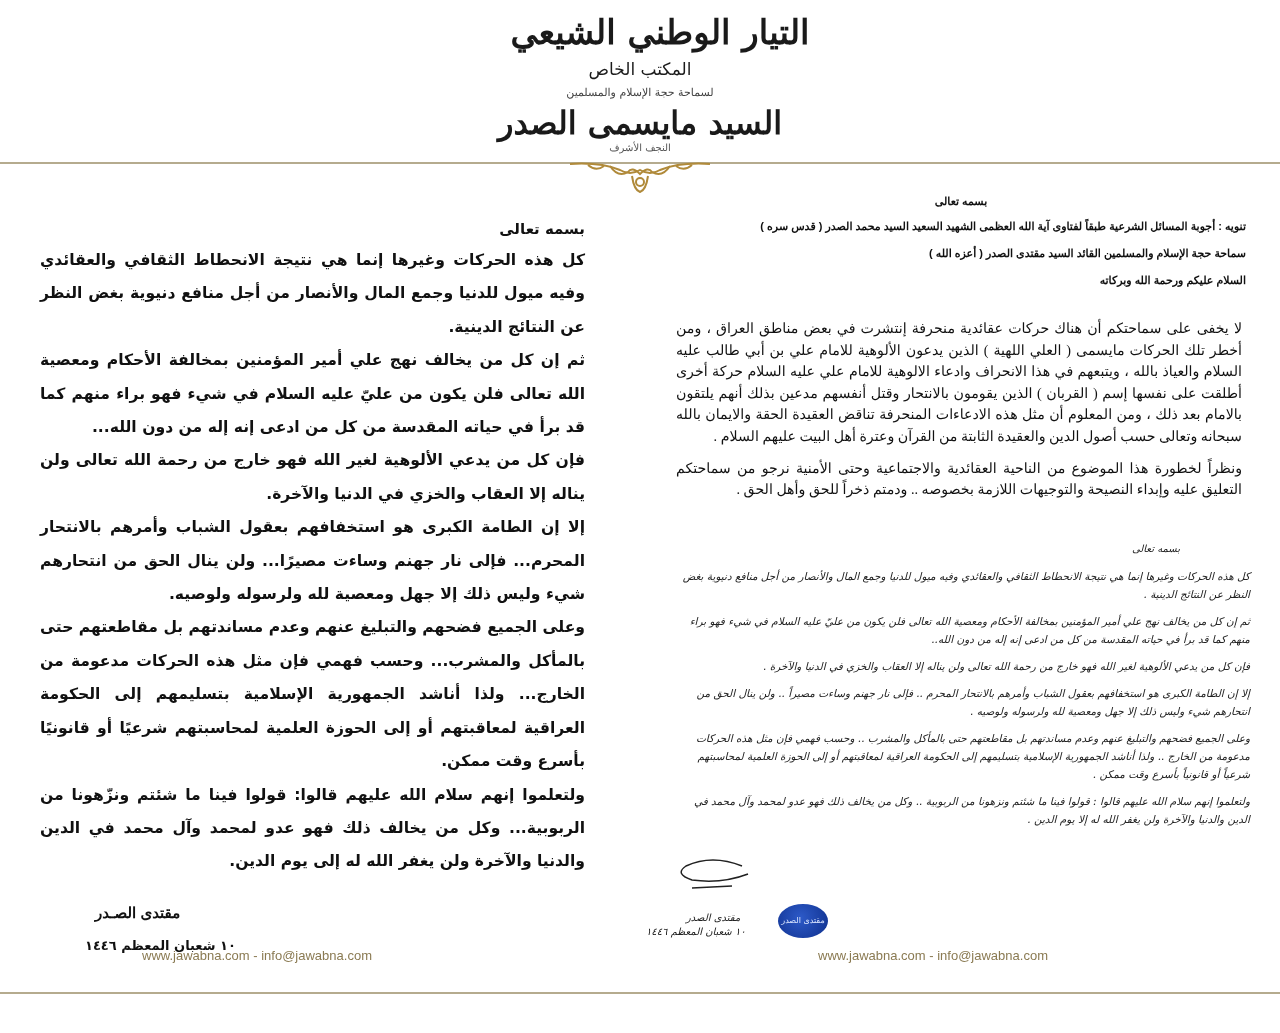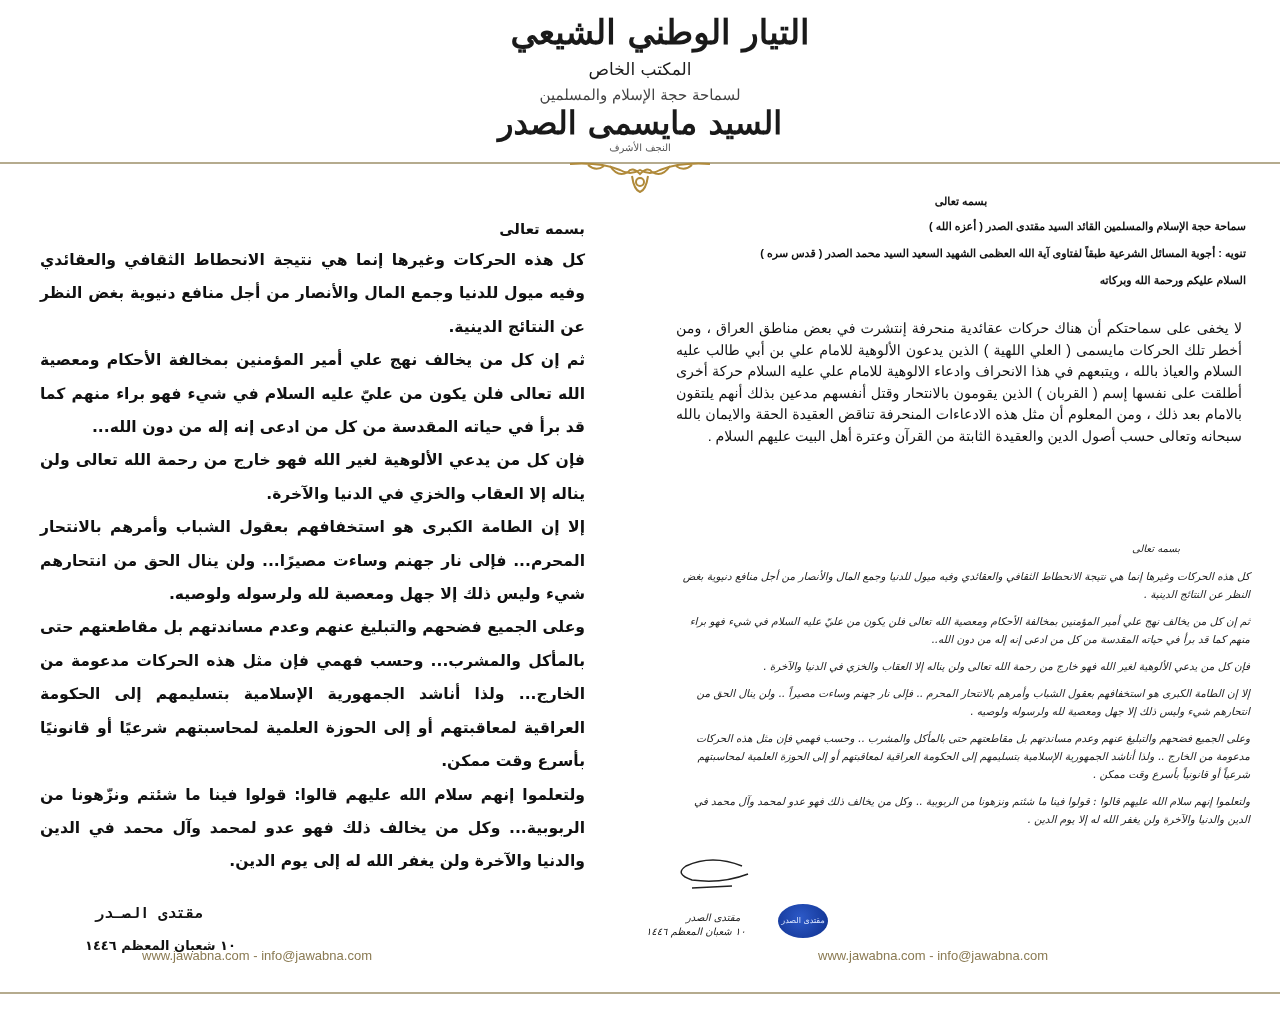--- a/index.html
+++ b/index.html
@@ -1,53 +1,53 @@
 <!DOCTYPE html>
 <html><head>
 <meta charset="utf-8">
 <style>
   html, body { margin:0; padding:0; }
   body { width:1280px; height:1033px; background:#ffffff; position:relative; overflow:hidden; font-family:"DejaVu Sans", sans-serif; color:#111; }
   .letterhead { position:absolute; left:0; top:0; width:1280px; height:200px; }
   .lh-title { position:absolute; left:0; width:1280px; text-align:center; direction:rtl; font-family:"DejaVu Serif", serif; color:#1a1a1a; }
   .lh-org { top:12px; font-size:34px; font-weight:bold; letter-spacing:1px;padding-left:20px; }
   .lh-office { top:59px; font-size:17px; }
-  .lh-sub { top:86px; font-size:15px; color:#444; }
+  .lh-sub { top:86px; font-size:11px; color:#444; }
   .lh-name { top:104px; font-size:32px; font-weight:bold; }
   .lh-city { top:142px; font-size:10px; color:#555; }
   .rule { position:absolute; left:0; width:1280px; height:2px; background:#b5ab8e; }
   .rule.top { top:162px; }
   .rule.bottom { top:992px; }
   .ornament { position:absolute; left:560px; top:160px; width:160px; height:36px; }
   .footer-link { position:absolute; top:948px; font-family:"Liberation Sans", sans-serif; font-size:13px; color:#8a7a52; }
   .footer-left { left:142px; }
   .footer-right { left:818px; }
 
   
   .query { position:absolute; left:676px; top:195px; width:570px; direction:rtl; font-family:"Liberation Sans", sans-serif; font-weight:bold; }
   .q-basmala { text-align:center; font-size:11px; margin-bottom:10px; }
   .q-line { font-size:11px; line-height:16px; margin-bottom:11px; text-align:right; }
-  .q-body { position:absolute; left:676px; top:318px; width:566px; direction:rtl; text-align:justify; font-family:Liberation Sans, sans-serif; font-size:14.2px; line-height:21.6px; }
+  .q-body { position:absolute; left:676px; top:318px; width:566px; direction:rtl; text-align:justify; font-family:Liberation Serif, serif; font-size:14.2px; line-height:21.6px; }
   .q-body p { margin:0 0 10px 0; }
 
   
   .handwritten { position:absolute; left:680px; top:540px; width:570px; direction:rtl; font-family:"DejaVu Serif", serif; font-style:italic; font-size:10.5px; line-height:18px; color:#222; }
   .handwritten p { margin:0 0 9px 0; }
   .hw-basmala { font-size:10px; padding-right:70px; margin-bottom:0; }
   .signature { position:absolute; left:672px; top:856px; width:80px; height:40px; }
   .hw-sign-name { position:absolute; left:686px; top:912px; font-family:"DejaVu Serif", serif; font-style:italic; font-size:10px; direction:rtl; color:#222; }
   .hw-sign-date { position:absolute; left:646px; top:926px; font-family:"DejaVu Serif", serif; font-style:italic; font-size:10px; direction:rtl; color:#222; }
   .seal { position:absolute; left:778px; top:904px; width:50px; height:34px; border-radius:50%; background:radial-gradient(circle at 45% 40%, #2d5ac8, #0e2f8c); color:#dbe6ff; font-size:8px; text-align:center; line-height:34px; font-family:"DejaVu Serif", serif; }
 
   
   .answer { position:absolute; left:40px; top:220px; width:545px; direction:rtl; font-family:"DejaVu Sans", sans-serif; font-weight:bold; }
   .a-basmala { font-size:15px; margin-bottom:6px; }
   .a-body { text-align:justify; font-size:15.6px; line-height:33.4px; }
   .a-body p { margin:0; }
-  .a-sign { position:absolute; left:95px; top:904px; direction:rtl; font-family:Liberation Mono, monospace; font-weight:bold; font-size:15px; letter-spacing:1px; }
+  .a-sign { position:absolute; left:95px; top:904px; direction:rtl; font-family:Liberation Sans, sans-serif; font-weight:bold; font-size:15px; letter-spacing:1px; }
   .a-date { position:absolute; left:85px; top:938px; direction:rtl; font-family:"DejaVu Sans", sans-serif; font-weight:bold; font-size:13px; }
 </style>
 </head>
 <body>
 
 <div class="letterhead">
   <div class="lh-title lh-org">التيار الوطني الشيعي</div>
   <div class="lh-title lh-office">المكتب الخاص</div>
   <div class="lh-title lh-sub">لسماحة حجة الإسلام والمسلمين</div>
   <div class="lh-title lh-name">السيد مايسمى الصدر</div>
@@ -60,26 +60,27 @@
     <path d="M50 6 Q58 18 68 12 Q72 6 80 14 Q88 6 92 12 Q102 18 110 6"></path>
     <path d="M72 16 Q74 30 80 32 Q86 30 88 16"></path>
     <circle cx="80" cy="22" r="4"></circle>
     <path d="M28 5 Q36 12 44 6"></path>
     <path d="M116 6 Q124 12 132 5"></path>
   </g>
 </svg>
 
 <div class="query">
   <div class="q-basmala">بسمه تعالى</div>
+  <div class="q-line">تنويه : أجوبة المسائل الشرعية طبقاً لفتاوى آية الله العظمى الشهيد السعيد السيد محمد الصدر ( قدس سره )</div>
   <div class="q-line">سماحة حجة الإسلام والمسلمين القائد السيد مقتدى الصدر ( أعزه الله )</div>
-  <div class="q-line">تنويه : أجوبة المسائل الشرعية طبقاً لفتاوى آية الله العظمى الشهيد السعيد السيد محمد الصدر ( قدس سره )</div>
   <div class="q-line">السلام عليكم ورحمة الله وبركاته</div>
 </div>
 <div class="q-body">
   <p>لا يخفى على سماحتكم أن هناك حركات عقائدية منحرفة إنتشرت في بعض مناطق العراق ، ومن أخطر تلك الحركات مايسمى ( العلي اللهية ) الذين يدعون الألوهية للامام علي بن أبي طالب عليه السلام والعياذ بالله ، ويتبعهم في هذا الانحراف وادعاء الالوهية للامام علي عليه السلام حركة أخرى أطلقت على نفسها إسم ( القربان ) الذين يقومون بالانتحار وقتل أنفسهم مدعين بذلك أنهم يلتقون بالامام بعد ذلك ، ومن المعلوم أن مثل هذه الادعاءات المنحرفة تناقض العقيدة الحقة والايمان بالله سبحانه وتعالى حسب أصول الدين والعقيدة الثابتة من القرآن وعترة أهل البيت عليهم السلام .</p>
+  <p>ونظراً لخطورة هذا الموضوع من الناحية العقائدية والاجتماعية وحتى الأمنية نرجو من سماحتكم التعليق عليه وإبداء النصيحة والتوجيهات اللازمة بخصوصه .. ودمتم ذخراً للحق وأهل الحق .</p>
 </div>
 
 <div class="handwritten">
   <p class="hw-basmala">بسمه تعالى</p>
   <p>كل هذه الحركات وغيرها إنما هي نتيجة الانحطاط الثقافي والعقائدي وفيه ميول للدنيا وجمع المال والأنصار من أجل منافع دنيوية بغض النظر عن النتائج الدينية .</p>
   <p>ثم إن كل من يخالف نهج علي أمير المؤمنين بمخالفة الأحكام ومعصية الله تعالى فلن يكون من عليّ عليه السلام في شيء فهو براء منهم كما قد برأ في حياته المقدسة من كل من ادعى إنه إله من دون الله..</p>
   <p>فإن كل من يدعي الألوهية لغير الله فهو خارج من رحمة الله تعالى ولن يناله إلا العقاب والخزي في الدنيا والآخرة .</p>
   <p>إلا إن الطامة الكبرى هو استخفافهم بعقول الشباب وأمرهم بالانتحار المحرم .. فإلى نار جهنم وساءت مصيراً .. ولن ينال الحق من انتحارهم شيء وليس ذلك إلا جهل ومعصية لله ولرسوله ولوصيه .</p>
   <p>وعلى الجميع فضحهم والتبليغ عنهم وعدم مساندتهم بل مقاطعتهم حتى بالمأكل والمشرب .. وحسب فهمي فإن مثل هذه الحركات مدعومة من الخارج .. ولذا أناشد الجمهورية الإسلامية بتسليمهم إلى الحكومة العراقية لمعاقبتهم أو إلى الحوزة العلمية لمحاسبتهم شرعياً أو قانونياً بأسرع وقت ممكن .</p>
   <p>ولتعلموا إنهم سلام الله عليهم قالوا : قولوا فينا ما شئتم ونزهونا من الربوبية .. وكل من يخالف ذلك فهو عدو لمحمد وآل محمد في الدين والدنيا والآخرة ولن يغفر الله له إلا يوم الدين .</p>

